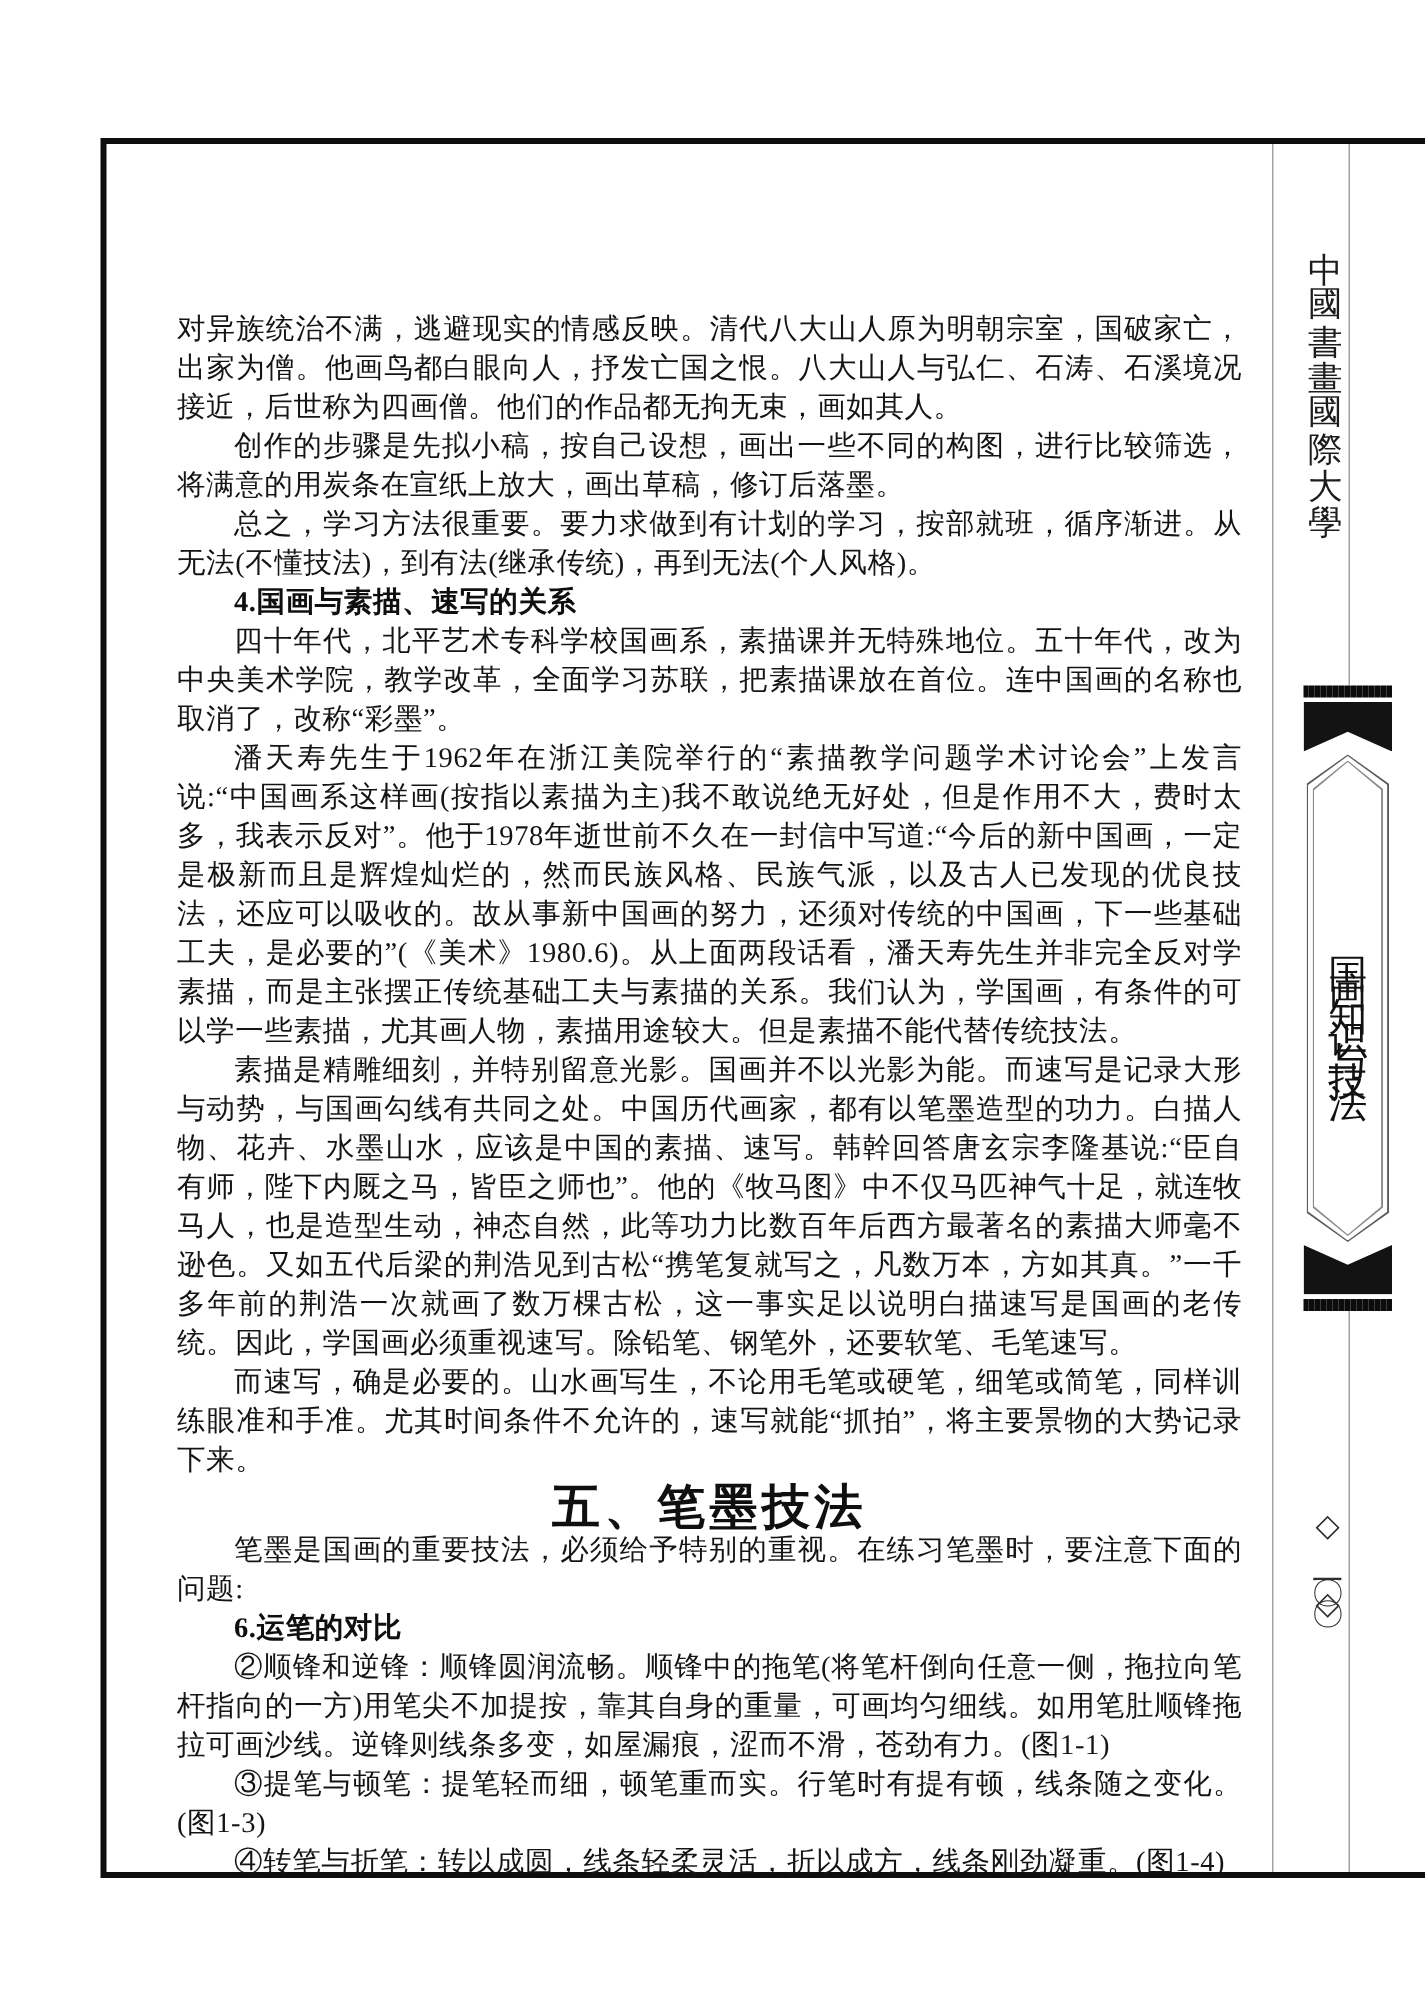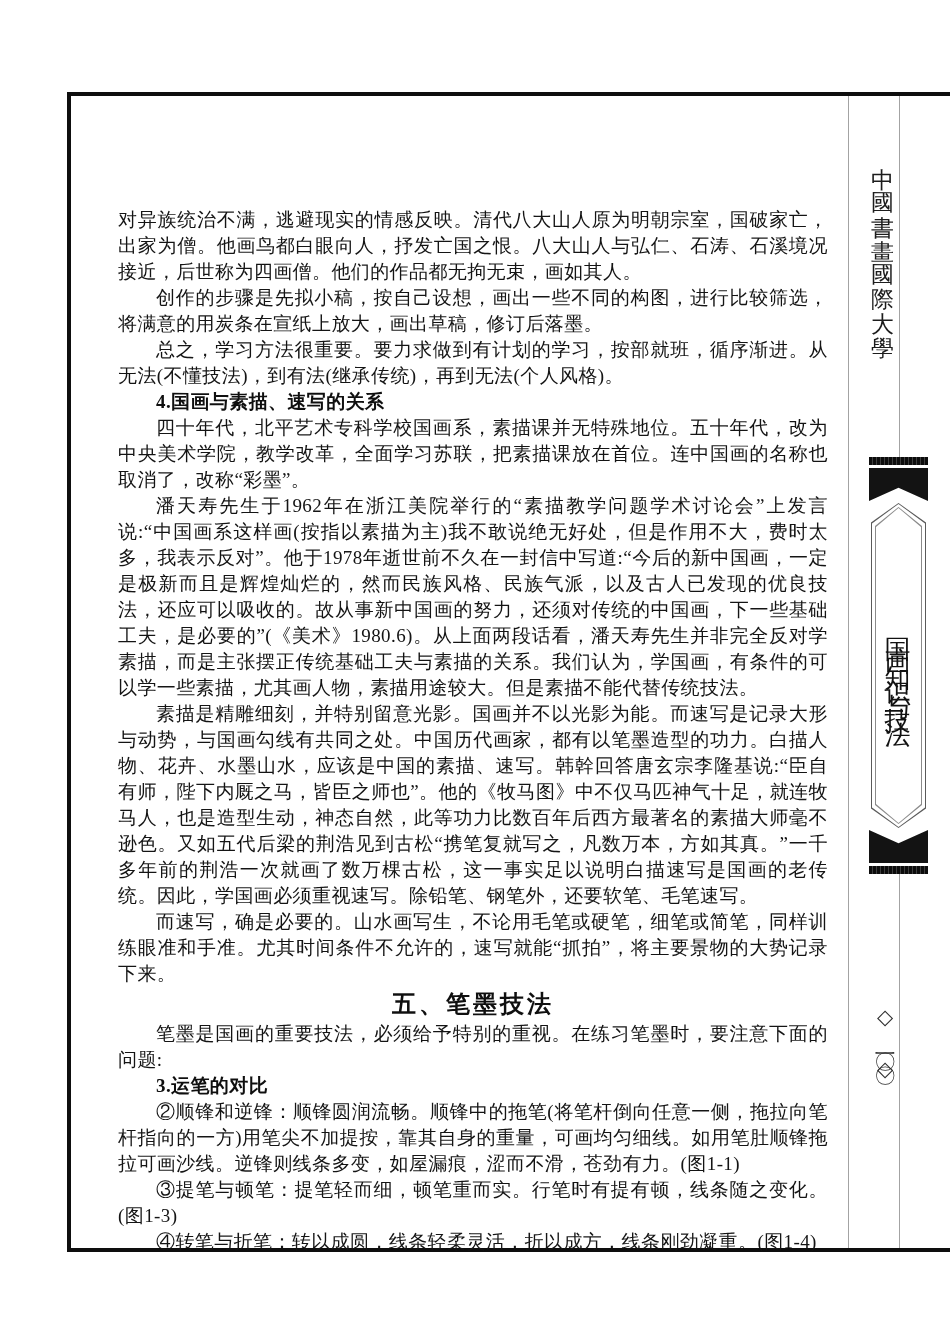--- a/index.html
+++ b/index.html
@@ -43,21 +43,21 @@
   .main-text p { margin: 0; }
   .indent { text-indent: 2em; }
   .subhead {
     font-family: Liberation Serif, serif;
     font-weight: bold;
     text-indent: 2em;
     color: #0f0f0f;
   }
   .chapter-title {
     font-weight: bold;
-    font-size: 24px;
+    font-size: 32px;
     line-height: 34px;
     text-align: center;
     text-indent: 0;
     letter-spacing: 3px;
     margin: 14px 0 10px;
     color: #0f0f0f;
   }
 
   
   .uni-title {
@@ -143,21 +143,21 @@
     <p>对异族统治不满，逃避现实的情感反映。清代八大山人原为明朝宗室，国破家亡，出家为僧。他画鸟都白眼向人，抒发亡国之恨。八大山人与弘仁、石涛、石溪境况接近，后世称为四画僧。他们的作品都无拘无束，画如其人。</p>
     <p class="indent">创作的步骤是先拟小稿，按自己设想，画出一些不同的构图，进行比较筛选，将满意的用炭条在宣纸上放大，画出草稿，修订后落墨。</p>
     <p class="indent">总之，学习方法很重要。要力求做到有计划的学习，按部就班，循序渐进。从无法(不懂技法)，到有法(继承传统)，再到无法(个人风格)。</p>
     <p class="subhead">4.国画与素描、速写的关系</p>
     <p class="indent">四十年代，北平艺术专科学校国画系，素描课并无特殊地位。五十年代，改为中央美术学院，教学改革，全面学习苏联，把素描课放在首位。连中国画的名称也取消了，改称“彩墨”。</p>
     <p class="indent">潘天寿先生于1962年在浙江美院举行的“素描教学问题学术讨论会”上发言说:“中国画系这样画(按指以素描为主)我不敢说绝无好处，但是作用不大，费时太多，我表示反对”。他于1978年逝世前不久在一封信中写道:“今后的新中国画，一定是极新而且是辉煌灿烂的，然而民族风格、民族气派，以及古人已发现的优良技法，还应可以吸收的。故从事新中国画的努力，还须对传统的中国画，下一些基础工夫，是必要的”(《美术》1980.6)。从上面两段话看，潘天寿先生并非完全反对学素描，而是主张摆正传统基础工夫与素描的关系。我们认为，学国画，有条件的可以学一些素描，尤其画人物，素描用途较大。但是素描不能代替传统技法。</p>
     <p class="indent">素描是精雕细刻，并特别留意光影。国画并不以光影为能。而速写是记录大形与动势，与国画勾线有共同之处。中国历代画家，都有以笔墨造型的功力。白描人物、花卉、水墨山水，应该是中国的素描、速写。韩幹回答唐玄宗李隆基说:“臣自有师，陛下内厩之马，皆臣之师也”。他的《牧马图》中不仅马匹神气十足，就连牧马人，也是造型生动，神态自然，此等功力比数百年后西方最著名的素描大师毫不逊色。又如五代后梁的荆浩见到古松“携笔复就写之，凡数万本，方如其真。”一千多年前的荆浩一次就画了数万棵古松，这一事实足以说明白描速写是国画的老传统。因此，学国画必须重视速写。除铅笔、钢笔外，还要软笔、毛笔速写。</p>
     <p class="indent">而速写，确是必要的。山水画写生，不论用毛笔或硬笔，细笔或简笔，同样训练眼准和手准。尤其时间条件不允许的，速写就能“抓拍”，将主要景物的大势记录下来。</p>
     <p class="chapter-title">五、笔墨技法</p>
     <p class="indent">笔墨是国画的重要技法，必须给予特别的重视。在练习笔墨时，要注意下面的问题:</p>
-    <p class="subhead">3.运笔的对比</p>
+    <p class="subhead">6.运笔的对比</p>
     <p class="indent">②顺锋和逆锋：顺锋圆润流畅。顺锋中的拖笔(将笔杆倒向任意一侧，拖拉向笔杆指向的一方)用笔尖不加提按，靠其自身的重量，可画均匀细线。如用笔肚顺锋拖拉可画沙线。逆锋则线条多变，如屋漏痕，涩而不滑，苍劲有力。(图1-1)</p>
     <p class="indent">③提笔与顿笔：提笔轻而细，顿笔重而实。行笔时有提有顿，线条随之变化。(图1-3)</p>
     <p class="indent">④转笔与折笔：转以成圆，线条轻柔灵活，折以成方，线条刚劲凝重。(图1-4)</p>
   </div>
 
   <div class="uni-title">中國書畫國際大學</div>
 
   <div class="banner">
     <div class="bar top"></div>
     <div class="ribbon top"></div>

